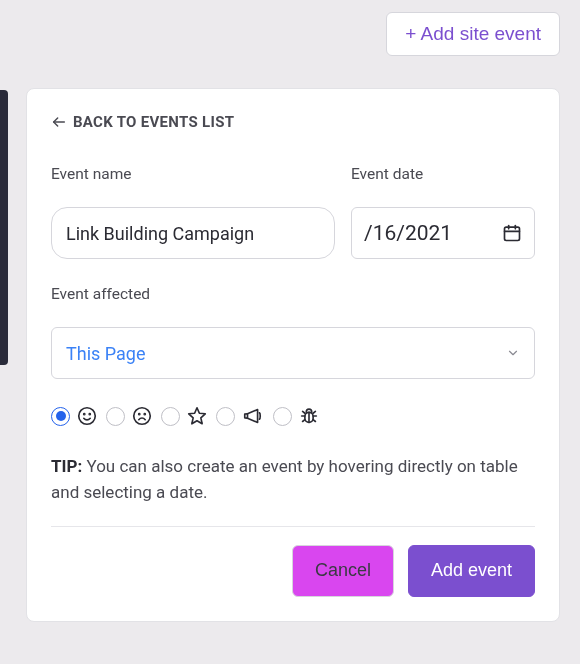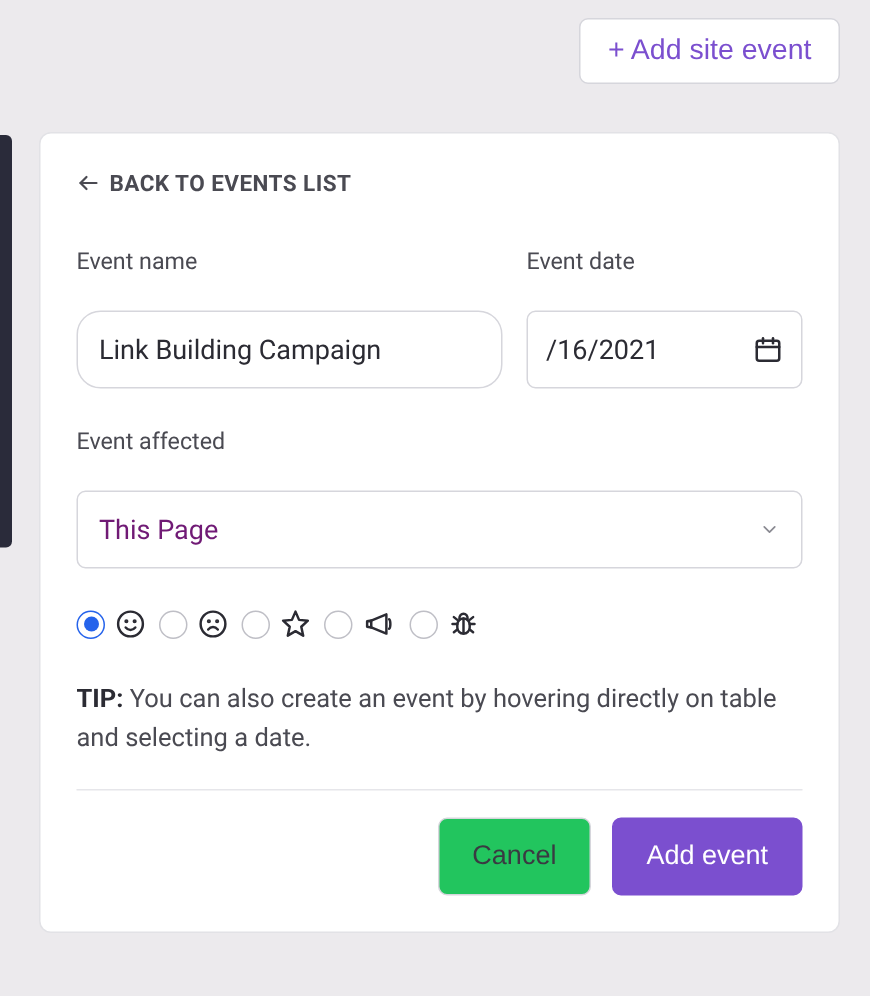--- a/index.html
+++ b/index.html
@@ -88,41 +88,41 @@
     font-size: 18px;
     color: #2b2b33;
     font-family: inherit;
     background: #fff;
   }
   .date-input {
     height: 52px;
     border: 1px solid #d6d6dc;
     border-radius: 6px;
     padding: 0 12px 0 12px;
-    font-size: 18px;
+    font-size: 21px;
     color: #2b2b33;
     background: #fff;
     display: flex;
     align-items: center;
     justify-content: flex-start;
     gap: 8px;
   }
   .date-value {
     flex: 1;
     overflow: hidden;
     white-space: nowrap;
   }
   .calendar-icon svg { display:block; }
   .select {
     height: 52px;
     border: 1px solid #d6d6dc;
     border-radius: 6px;
     padding: 0 14px;
     font-size: 18px;
-    color: #701a75;
+    color: #3b82f6;
     background: #fff;
     display: flex;
     align-items: center;
     justify-content: space-between;
     cursor: pointer;
   }
   .chevron svg { display:block; }
 
   .icon-row {
     display: flex;
@@ -184,21 +184,21 @@
     padding: 0 22px;
     border-radius: 6px;
     font-size: 18px;
     font-weight: 500;
     cursor: pointer;
     display: inline-flex;
     align-items: center;
     justify-content: center;
   }
   .btn-secondary {
-    background: #22c55e;
+    background: #d946ef;
     border: 1px solid #d6d6dc;
     color: #3a3a42;
   }
   .btn-primary {
     background: #7b4fcf;
     border: 1px solid #7b4fcf;
     color: #fff;
   }
 </style>
 </head>

